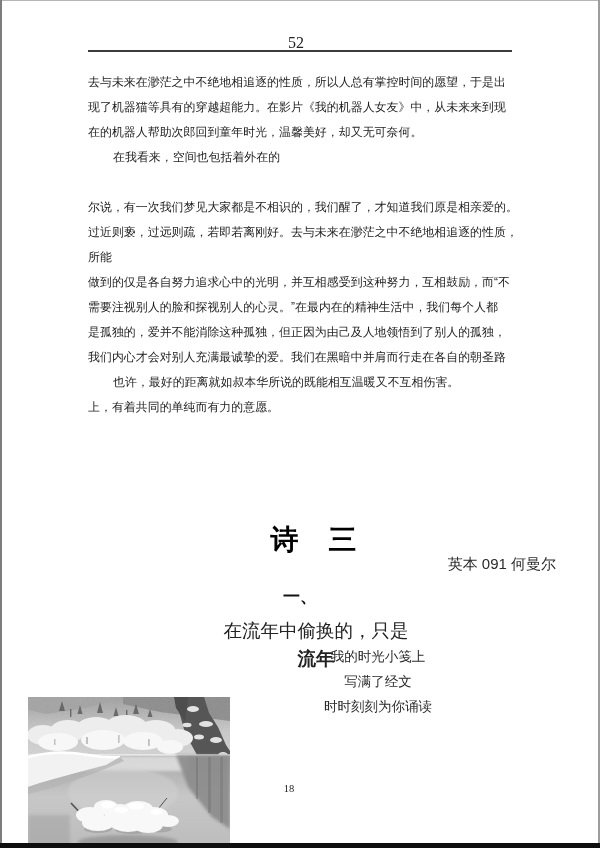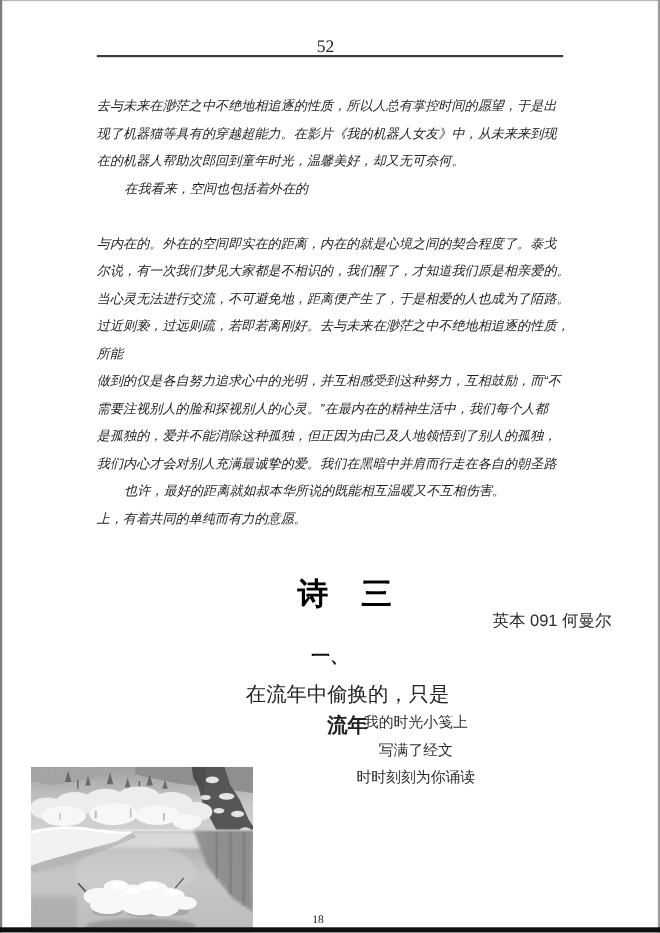--- a/index.html
+++ b/index.html
@@ -12,21 +12,21 @@
   .edge-left{left:0;top:0;width:2px;height:848px;background:#7d7d7d;}
   .edge-right{right:0;top:0;width:2px;height:848px;background:#9d9d9d;}
   .bottom-bar{position:absolute;left:0;bottom:0;width:600px;height:5px;background:#0e0e0e;}
 
   .header-num{
     position:absolute;left:0;top:34px;width:592px;text-align:center;
     font-family:"Liberation Serif",serif;font-size:16px;color:#222;
   }
   .header-rule{position:absolute;left:88px;top:50px;width:424px;height:0;border-top:2px solid #3c3c3c;}
 
-  .essay{position:absolute;left:88px;top:84px;width:430px;font-style:italic;}
+  .essay{position:absolute;left:88px;top:70px;width:430px;}
   .essay .ln{height:25px;line-height:25px;font-size:11.9px;letter-spacing:0.05px;white-space:nowrap;color:#1d1d1d;}
   .essay .indent{padding-left:25px;}
 
   .poem-title{
     position:absolute;left:0;top:508px;width:600px;margin:14px;text-align:center;
     font-size:28px;font-weight:bold;color:#000;letter-spacing:1px;line-height:36px;
   }
   .byline{position:absolute;left:0;top:555px;width:556px;text-align:right;font-size:15px;color:#2b2b2b;}
   .poem-number{position:absolute;left:0;top:585px;width:600px;text-align:center;font-size:17px;font-weight:bold;color:#111;}
   .poem-head{position:absolute;left:16px;width:600px;text-align:center;font-size:18.5px;color:#222;}
@@ -34,44 +34,42 @@
   .poem-head-2{top:646px;font-weight:bold;}
 
   .verse{position:absolute;left:256px;top:644px;width:244px;text-align:center;}
   .verse .vln{height:25px;line-height:25px;font-size:13.5px;color:#2a2a2a;}
 
   .photo{position:absolute;left:28px;top:697px;width:202px;height:151px;overflow:hidden;}
   .photo svg{display:block;}
 
   .footer-num{
     position:absolute;left:239px;top:783px;width:100px;text-align:center;
-    font-family:"Liberation Serif",serif;font-size:10.5px;color:#222;margin-top:48px;
+    font-family:"Liberation Serif",serif;font-size:10.5px;color:#222;
   }
 </style>
 </head>
 <body>
 
 <div class="page">
 
   <div class="edge edge-top"></div>
   <div class="edge edge-left"></div>
   <div class="edge edge-right"></div>
 
   <div class="header-num">52</div>
   <div class="header-rule"></div>
 
   <div class="essay">
     <div class="ln">去与未来在渺茫之中不绝地相追逐的性质，所以人总有掌控时间的愿望，于是出</div>
     <div class="ln">现了机器猫等具有的穿越超能力。在影片《我的机器人女友》中，从未来来到现</div>
     <div class="ln">在的机器人帮助次郎回到童年时光，温馨美好，却又无可奈何。</div>
     <div class="ln indent">在我看来，空间也包括着外在的</div>
     <div class="ln"></div>
-    <div class="ln">与内在的。外在的空间即实在的距离，内在的就是心境之间的契合程度了。泰戈</div>
     <div class="ln">尔说，有一次我们梦见大家都是不相识的，我们醒了，才知道我们原是相亲爱的。</div>
-    <div class="ln">当心灵无法进行交流，不可避免地，距离便产生了，于是相爱的人也成为了陌路。</div>
     <div class="ln">过近则亵，过远则疏，若即若离刚好。去与未来在渺茫之中不绝地相追逐的性质，</div>
     <div class="ln">所能</div>
     <div class="ln">做到的仅是各自努力追求心中的光明，并互相感受到这种努力，互相鼓励，而“不</div>
     <div class="ln">需要注视别人的脸和探视别人的心灵。”在最内在的精神生活中，我们每个人都</div>
     <div class="ln">是孤独的，爱并不能消除这种孤独，但正因为由己及人地领悟到了别人的孤独，</div>
     <div class="ln">我们内心才会对别人充满最诚挚的爱。我们在黑暗中并肩而行走在各自的朝圣路</div>
     <div class="ln indent">也许，最好的距离就如叔本华所说的既能相互温暖又不互相伤害。</div>
     <div class="ln">上，有着共同的单纯而有力的意愿。</div>
   </div>
 

